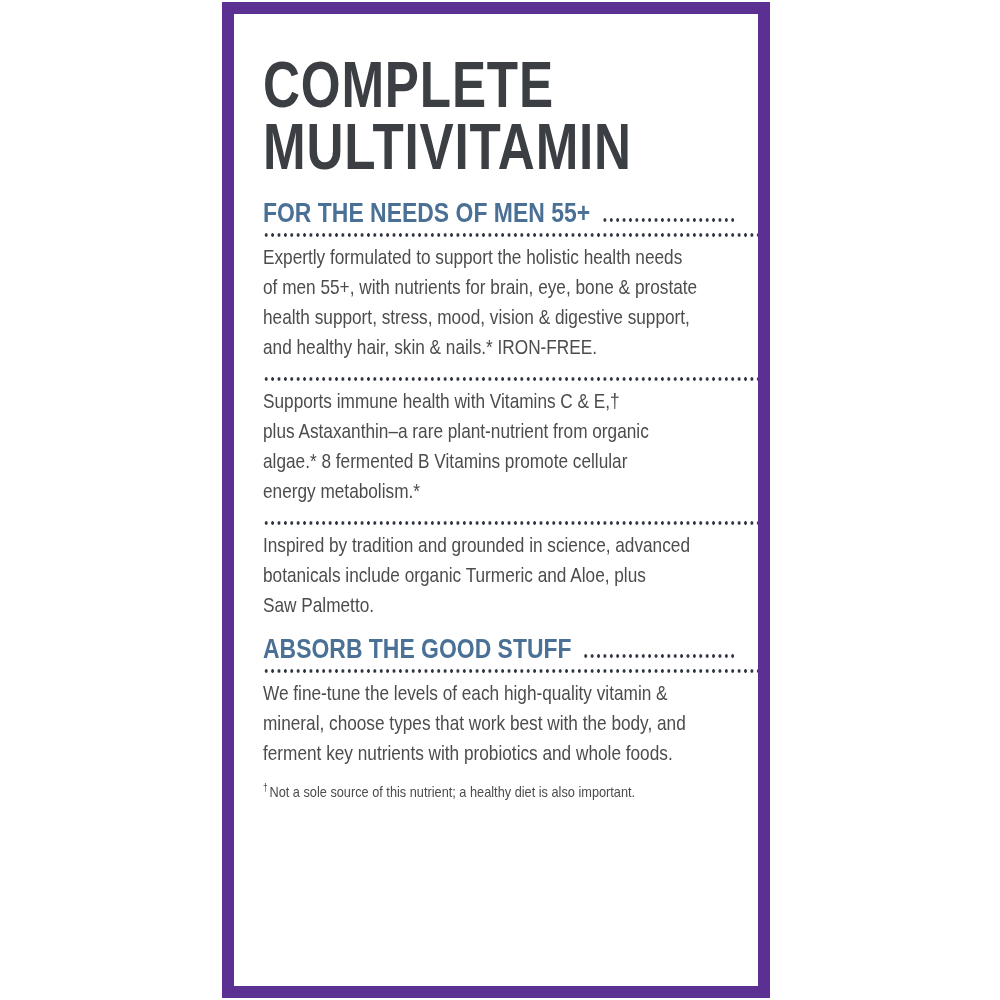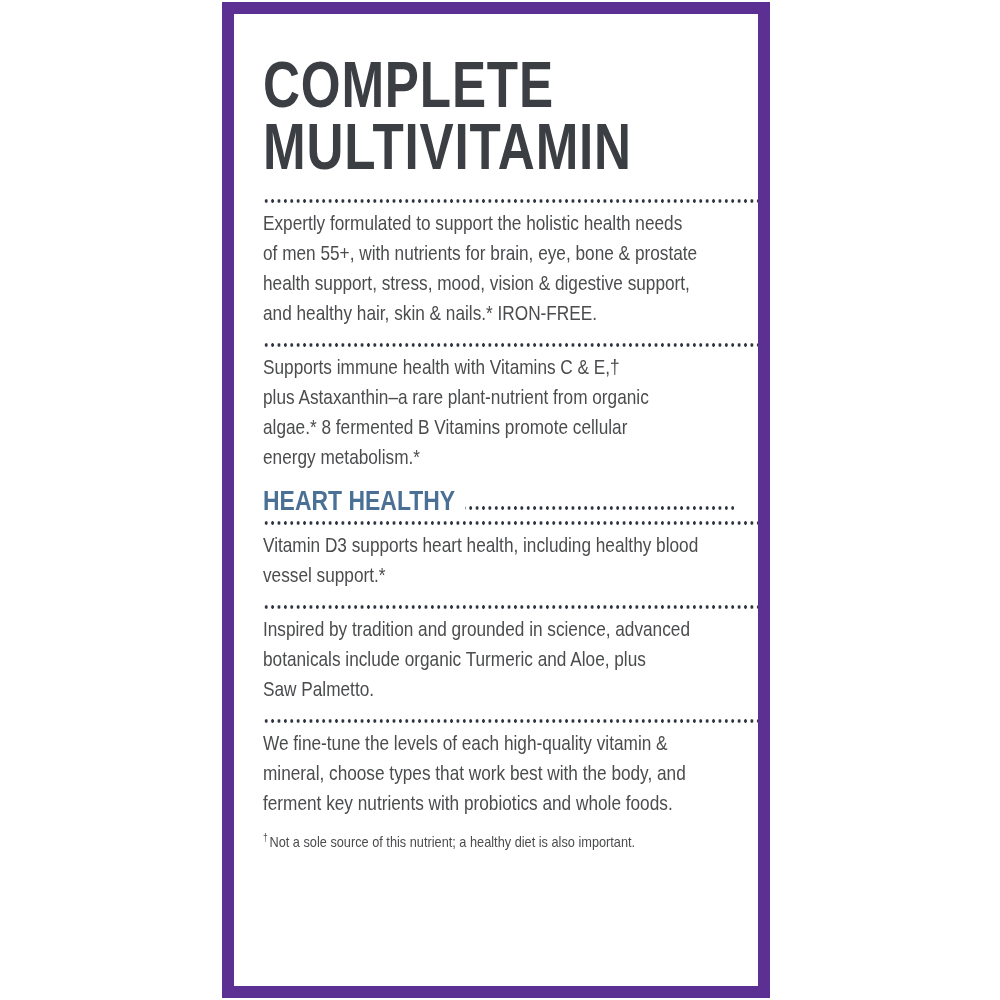--- a/index.html
+++ b/index.html
@@ -116,61 +116,58 @@
 <div class="page">
   <div class="panel">
 
     <div class="title-block">
       <div class="title-line">COMPLETE</div>
       <div class="title-line">MULTIVITAMIN</div>
     </div>
 
     <div id="sections">
   <div class="section">
+    <div class="heading-row">
+      <div class="baseline-dots"></div>
+      <span class="heading-text">FOR THE NEEDS OF MEN 55+</span>
+    </div>
     <div class="dotline-full"></div>
     <div class="para">
             <div class="body-line">Expertly formulated to support the holistic health needs</div>
             <div class="body-line">of men 55+, with nutrients for brain, eye, bone &amp; prostate</div>
             <div class="body-line">health support, stress, mood, vision &amp; digestive support,</div>
             <div class="body-line">and healthy hair, skin &amp; nails.* IRON-FREE.</div>
           </div>
   </div>
 
   <div class="section">
     <div class="dotline-full"></div>
     <div class="para">
             <div class="body-line">Supports immune health with Vitamins C &amp; E,†</div>
             <div class="body-line">plus Astaxanthin–a rare plant-nutrient from organic</div>
             <div class="body-line">algae.* 8 fermented B Vitamins promote cellular</div>
             <div class="body-line">energy metabolism.*</div>
           </div>
   </div>
 
-  <div class="section">
-    <div class="heading-row">
-      <div class="baseline-dots"></div>
-      <span class="heading-text">HEART HEALTHY</span>
-    </div>
-    <div class="dotline-full"></div>
-    <div class="para">
-            <div class="body-line">Vitamin D3 supports heart health, including healthy blood</div>
-            <div class="body-line">vessel support.*</div>
-          </div>
-  </div>
 
   <div class="section">
     <div class="dotline-full"></div>
     <div class="para">
             <div class="body-line">Inspired by tradition and grounded in science, advanced</div>
             <div class="body-line">botanicals include organic Turmeric and Aloe, plus</div>
             <div class="body-line">Saw Palmetto.</div>
           </div>
   </div>
 
   <div class="section">
+    <div class="heading-row">
+      <div class="baseline-dots"></div>
+      <span class="heading-text">ABSORB THE GOOD STUFF</span>
+    </div>
     <div class="dotline-full"></div>
     <div class="para">
             <div class="body-line">We fine-tune the levels of each high-quality vitamin &amp;</div>
             <div class="body-line">mineral, choose types that work best with the body, and</div>
             <div class="body-line">ferment key nutrients with probiotics and whole foods.</div>
           </div>
   </div>
 </div>
 
     <div class="footnote">

